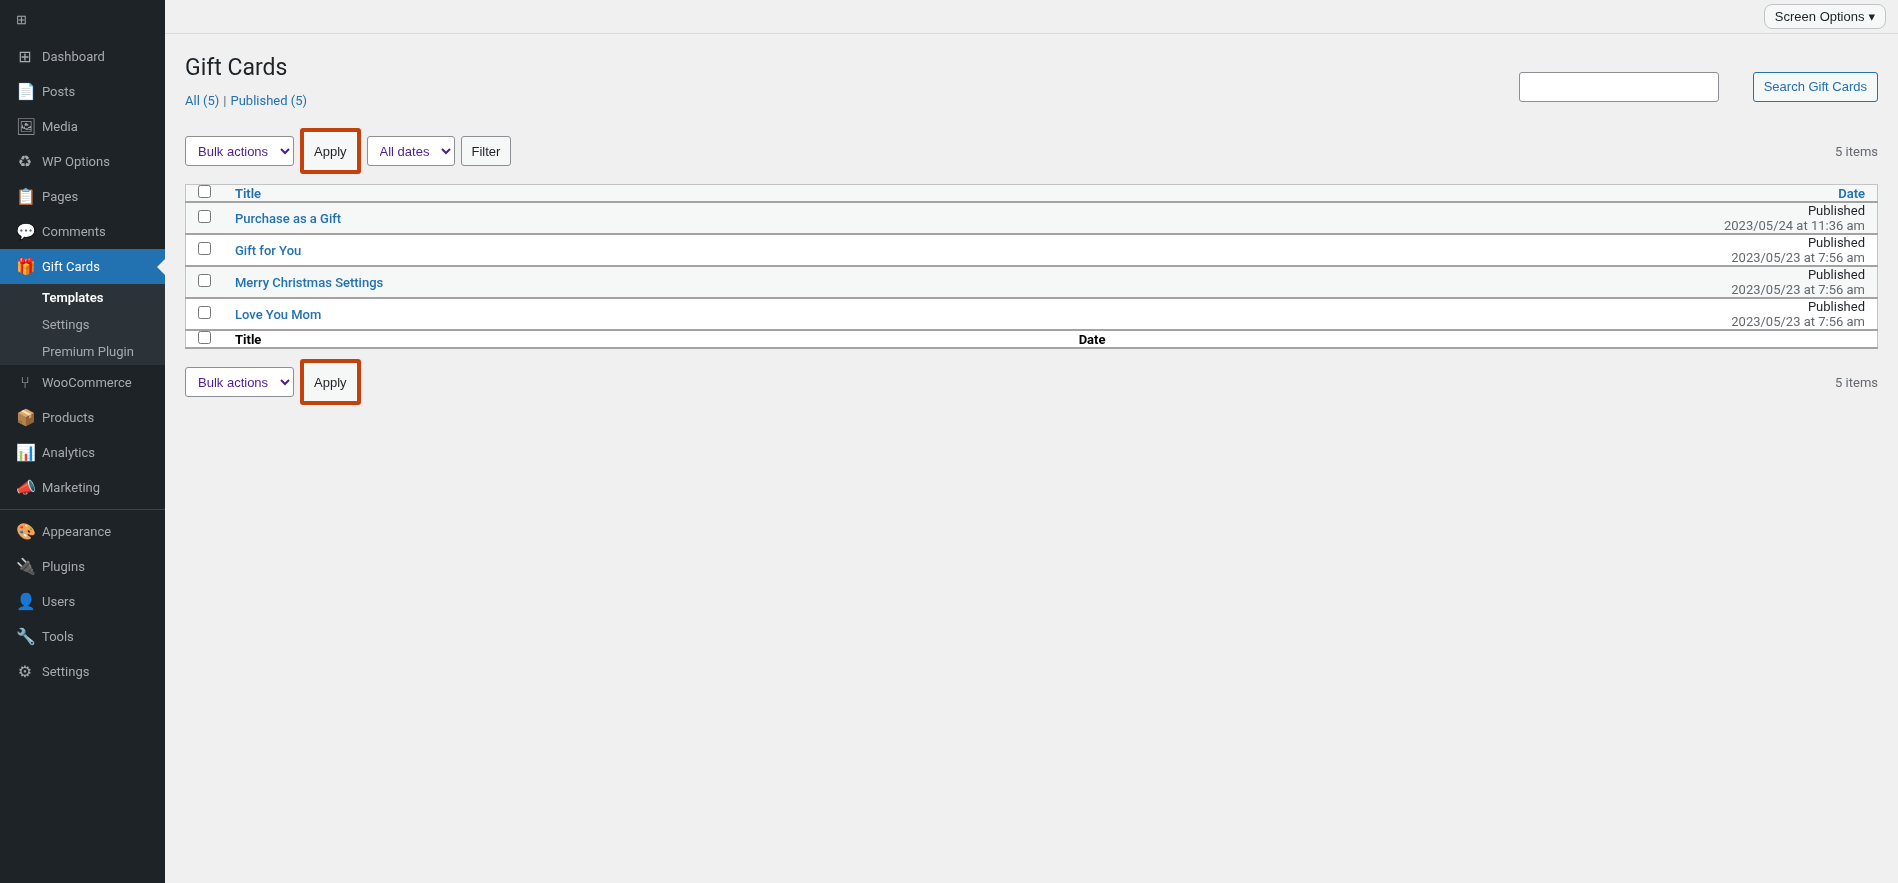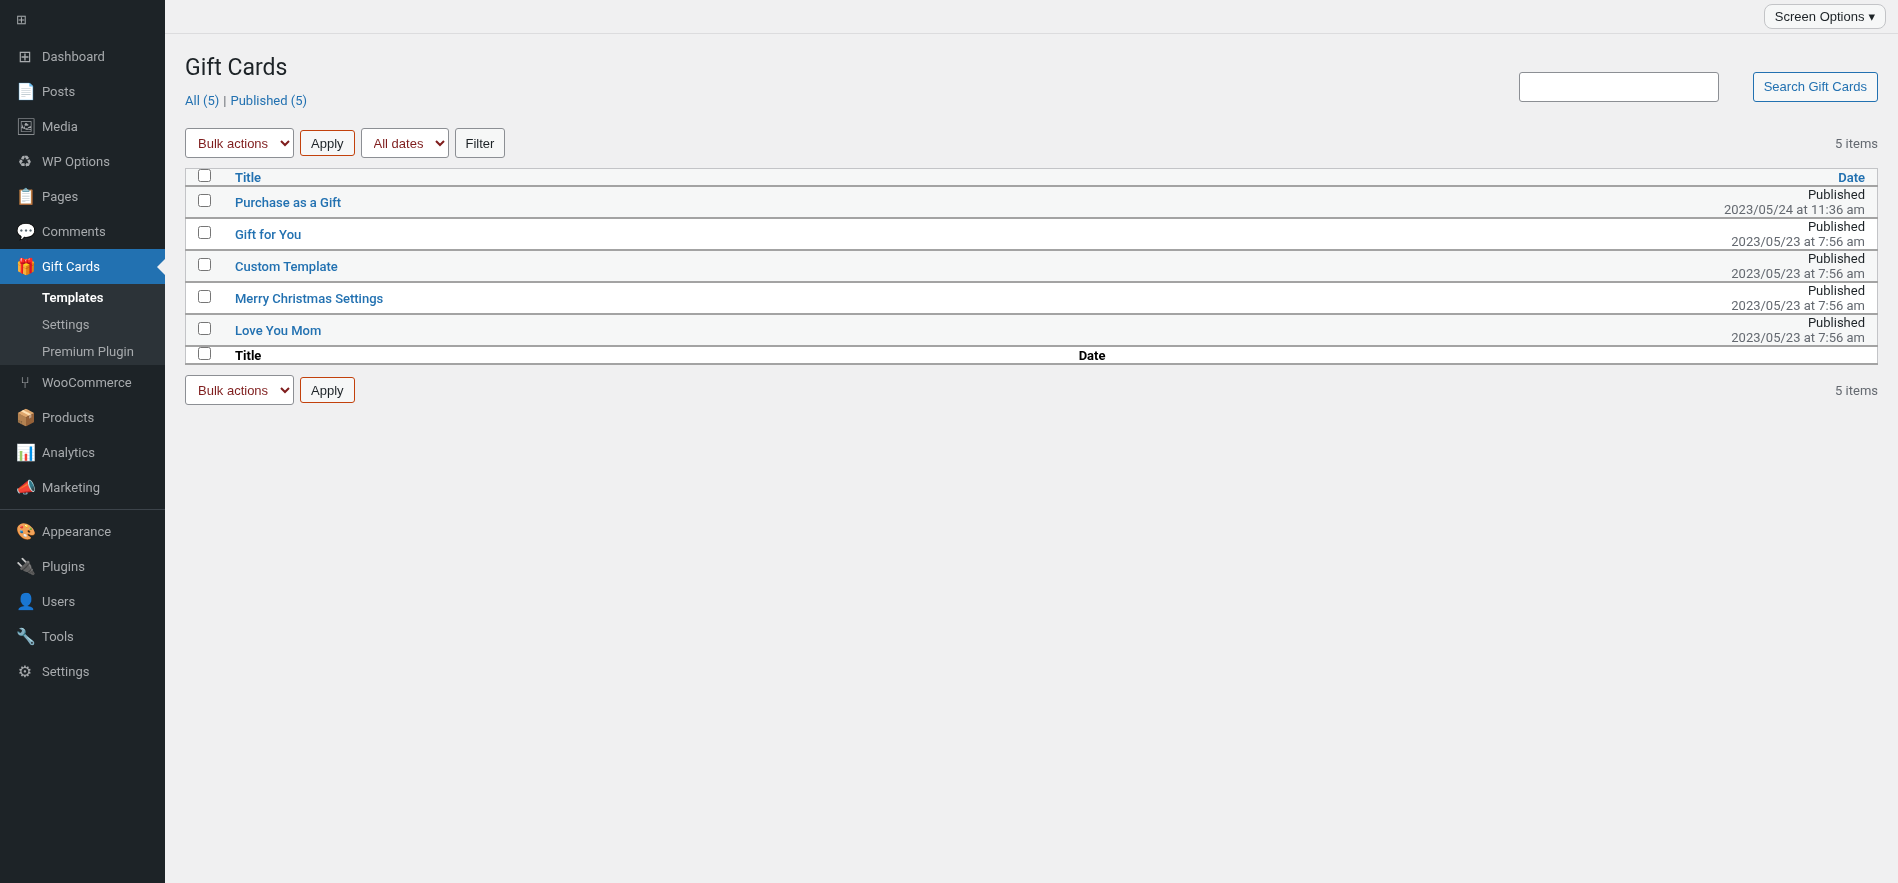--- a/index.html
+++ b/index.html
@@ -141,31 +141,31 @@
       margin-bottom: 10px;
     }
     .bulk-select {
       border: 1px solid #8c8f94;
       border-radius: 3px;
       padding: 4px 8px;
       font-size: 13px;
       background: #fff;
       height: 30px;
       cursor: pointer;
-      color: #7f1d1d;
+      color: #4c1d95;
     }
     .apply-btn {
       background: #f6f7f7;
-      border: 1px solid #c2410c;
+      border: 4px solid #c2410c;
       border-radius: 3px;
       padding: 4px 10px;
       font-size: 13px;
       cursor: pointer;
       color: #1d2327;
-      height: 26px;
+      height: 46px;
     }
     .filter-btn {
       background: #f6f7f7;
       border: 1px solid #8c8f94;
       border-radius: 3px;
       padding: 4px 10px;
       font-size: 13px;
       cursor: pointer;
       color: #1d2327;
       height: 30px;
@@ -372,25 +372,20 @@
             <td class="col-title"><a href="#">Purchase as a Gift</a></td>
             <td class="col-date"><span class="date-status">Published</span><br><span class="date-value">2023/05/24 at 11:36 am</span></td>
           </tr>
           <tr>
             <td class="row-checkbox"><input type="checkbox" style=""></td>
             <td class="col-title"><a href="#">Gift for You</a></td>
             <td class="col-date"><span class="date-status">Published</span><br><span class="date-value">2023/05/23 at 7:56 am</span></td>
           </tr>
           <tr>
             <td class="row-checkbox"><input type="checkbox" style=""></td>
-            <td class="col-title"><a href="#">Custom Template</a></td>
-            <td class="col-date"><span class="date-status">Published</span><br><span class="date-value">2023/05/23 at 7:56 am</span></td>
-          </tr>
-          <tr>
-            <td class="row-checkbox"><input type="checkbox" style=""></td>
             <td class="col-title"><a href="#">Merry Christmas Settings</a></td>
             <td class="col-date"><span class="date-status">Published</span><br><span class="date-value">2023/05/23 at 7:56 am</span></td>
           </tr>
           <tr>
             <td class="row-checkbox"><input type="checkbox" style=""></td>
             <td class="col-title"><a href="#">Love You Mom</a></td>
             <td class="col-date"><span class="date-status">Published</span><br><span class="date-value">2023/05/23 at 7:56 am</span></td>
           </tr>
         </tbody>
       <tfoot>

